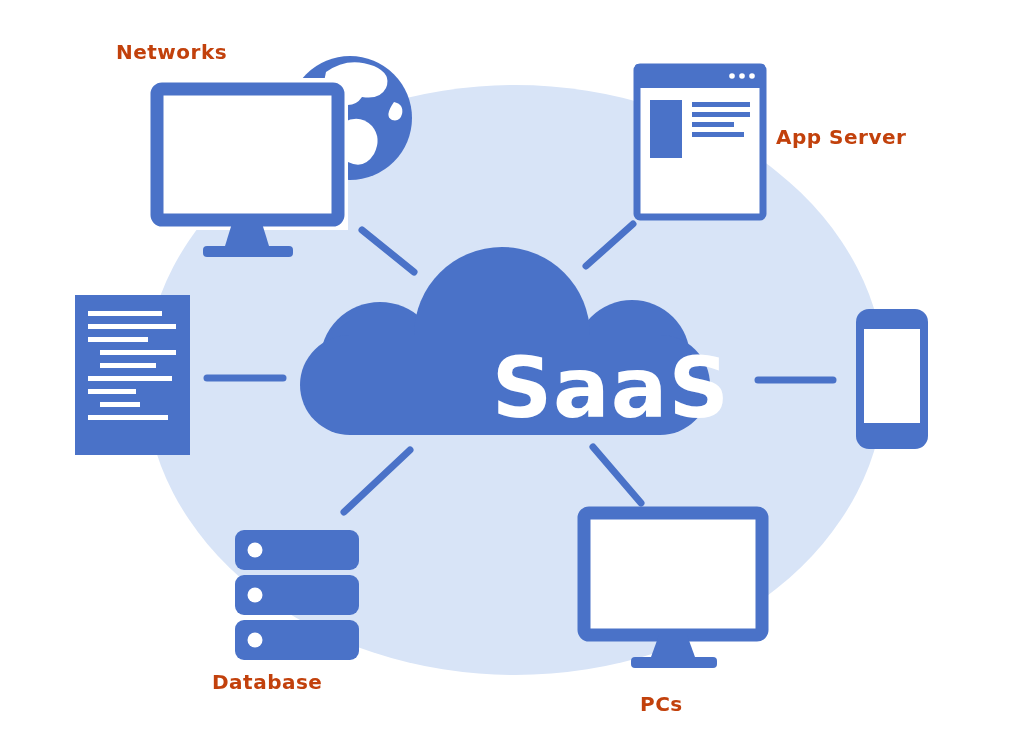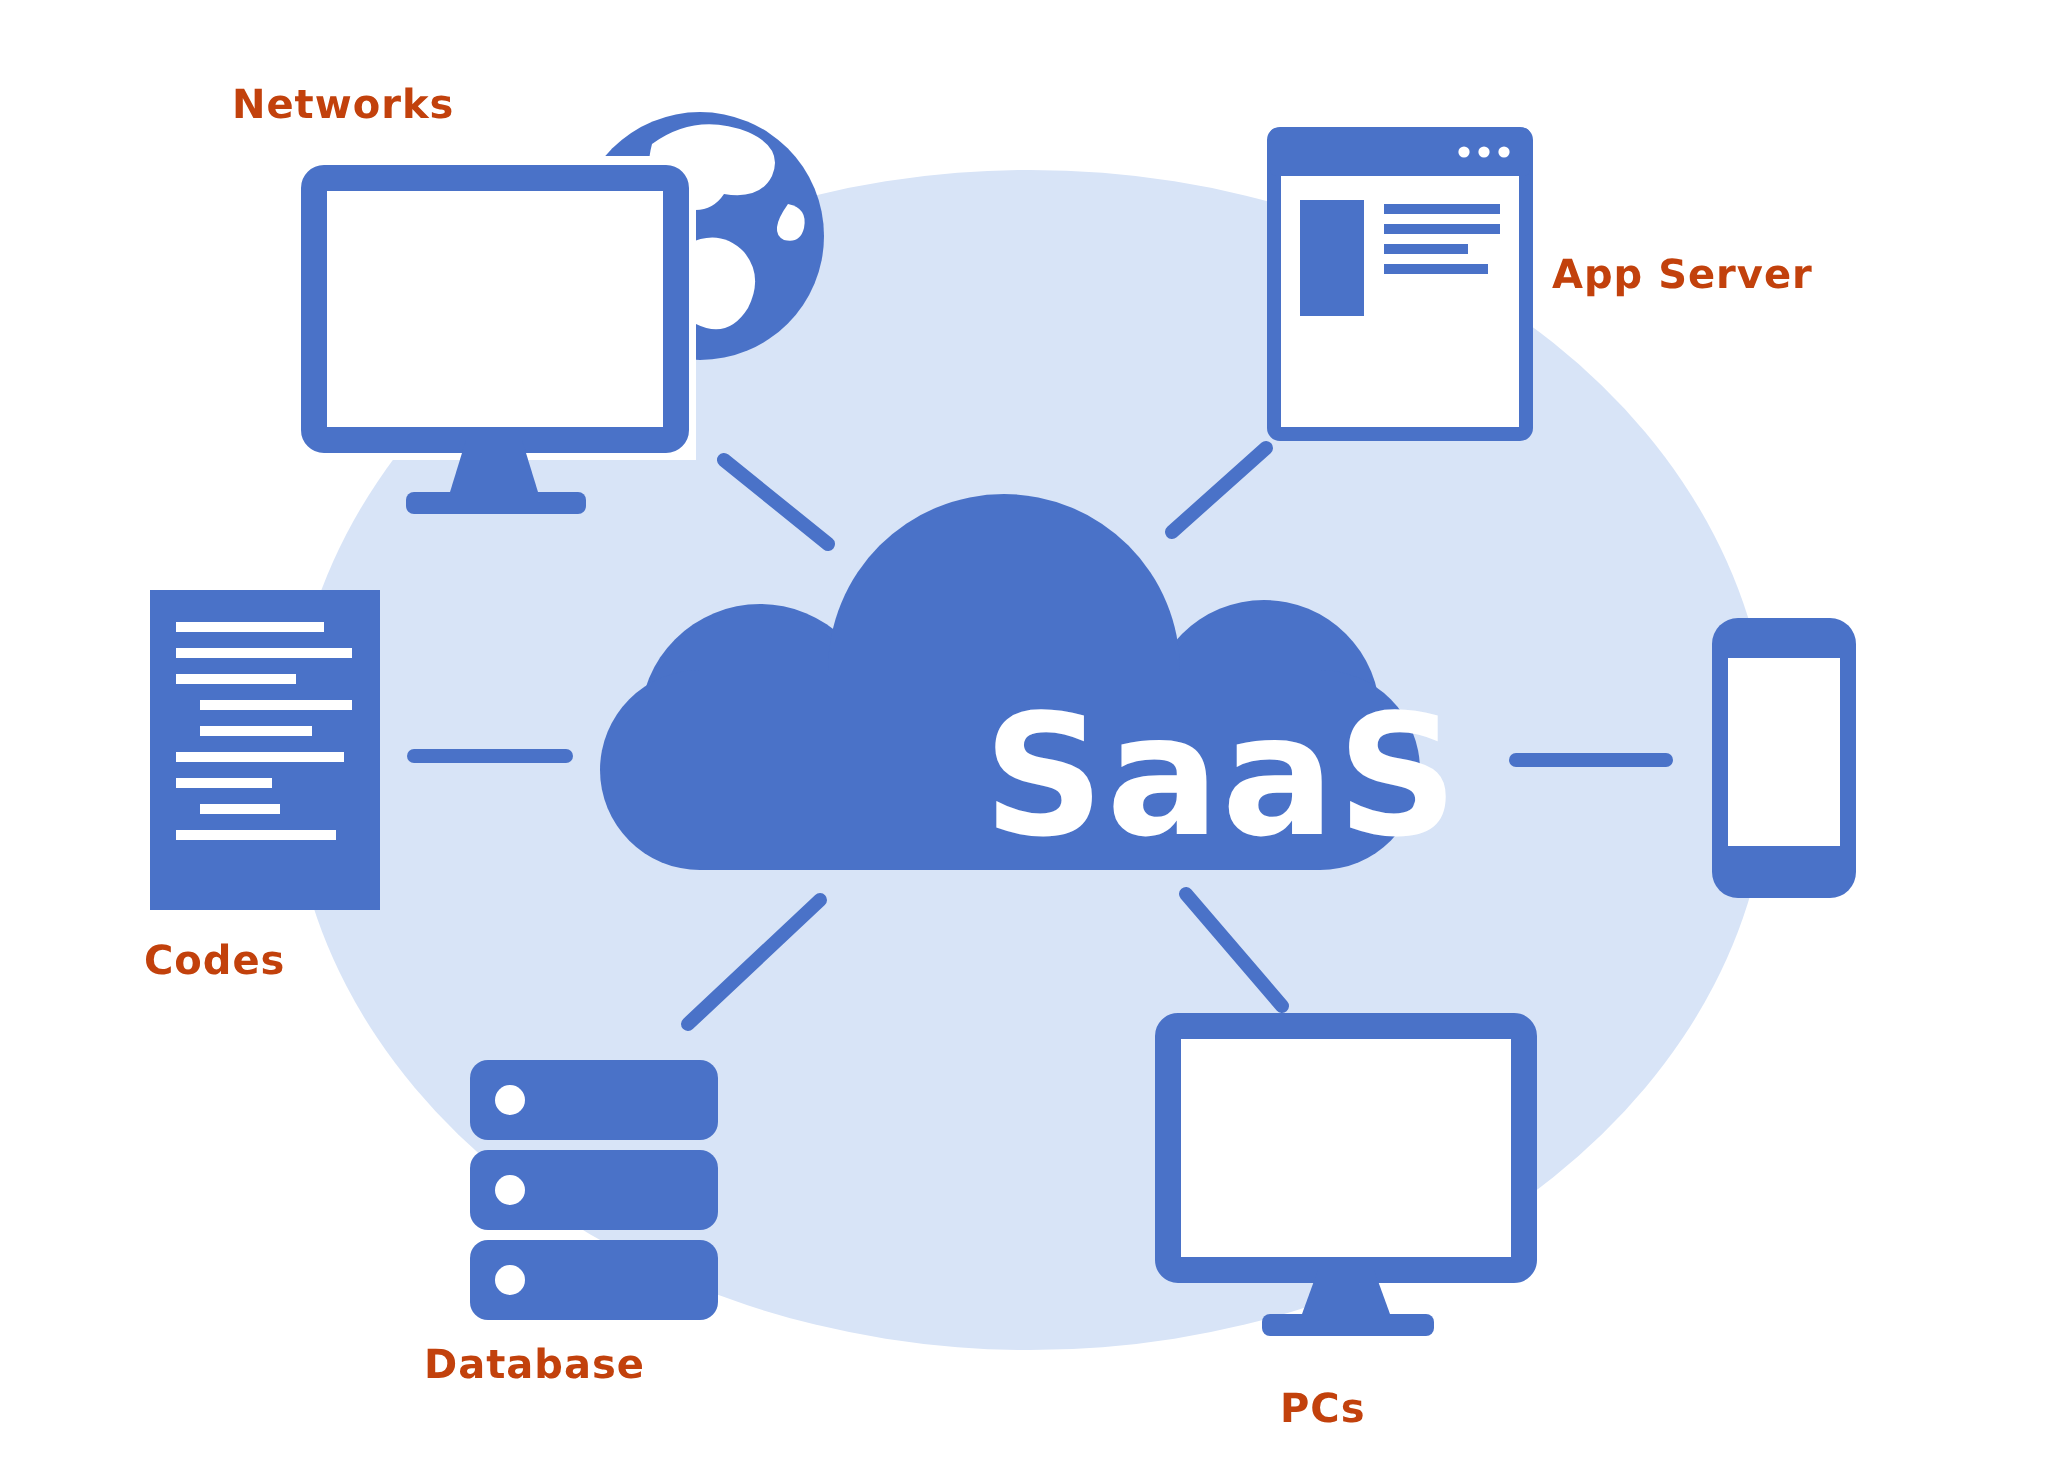--- a/index.html
+++ b/index.html
@@ -122,21 +122,20 @@
       <rect x="18" y="32" width="88" height="5"></rect>
       <rect x="18" y="45" width="60" height="5"></rect>
       <rect x="30" y="58" width="76" height="5"></rect>
       <rect x="30" y="71" width="56" height="5"></rect>
       <rect x="18" y="84" width="84" height="5"></rect>
       <rect x="18" y="97" width="48" height="5"></rect>
       <rect x="30" y="110" width="40" height="5"></rect>
       <rect x="18" y="123" width="80" height="5"></rect>
     </g>
   </svg>
-  <div class="label" style="left:72px;top:468px;">Codes</div>
 
   <svg class="abs" style="left:850px;top:305px;" width="85" height="150" viewBox="0 0 85 150">
     <rect x="6" y="4" width="72" height="140" rx="13" fill="#4a72c8"></rect>
     <rect x="14" y="24" width="56" height="94" fill="#ffffff"></rect>
   </svg>
 
   <svg class="abs" style="left:230px;top:525px;" width="135" height="145" viewBox="0 0 135 145">
     <g fill="#4a72c8">
       <rect x="5" y="5" width="124" height="40" rx="9"></rect>
       <rect x="5" y="50" width="124" height="40" rx="9"></rect>

